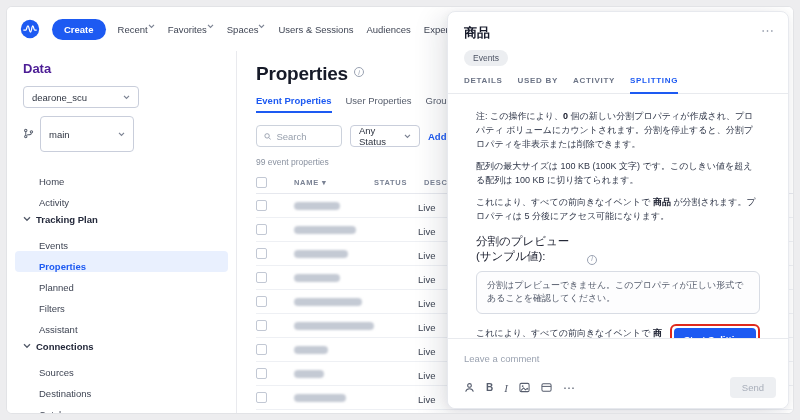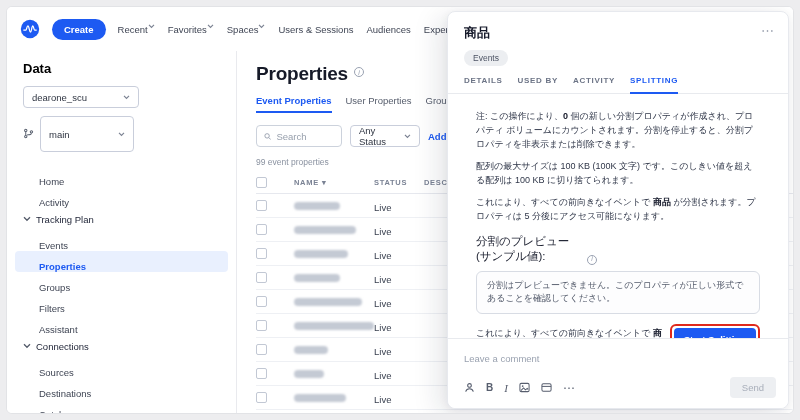--- a/index.html
+++ b/index.html
@@ -27,33 +27,33 @@
     font-family:"Liberation Sans", sans-serif; flex-shrink:0;
   }
   .nav { display:flex; gap:13px; align-items:center; font-size:9.5px; color:#3f4554; }
   .nav-item { display:inline-flex; align-items:flex-start; cursor:pointer; flex-shrink:0; }
   .caret { color:#7b8292; }
   
   .sidebar {
     position:absolute; left:0; top:44px; width:230px; bottom:0;
     border-right:1px solid #e9eaee; padding-top:10px; background:#fff;
   }
-  .sidebar h2 { font-size:13px; font-weight:bold; color:#000000; margin:0 0 10px 16px; }
+  .sidebar h2 { font-size:13px; font-weight:bold; color:#4c1d95; margin:0 0 10px 16px; }
   .select {
     border:1px solid #c9cedb; border-radius:4px; height:22px;
     display:flex; align-items:center; justify-content:space-between;
     padding:0 8px; font-size:9.5px; color:#2f3542; background:#fff; cursor:pointer;
   }
   .ws-select { width:116px; margin:0 0 8px 16px; }
   .branch-row { display:flex; align-items:center; gap:6px; margin:0 0 14px 16px; }
   .branch-select { width:94px; height:36px; }
   .side-list { font-size:9.5px; color:#3f4554; }
   .side-row { height:21px; display:flex; align-items:flex-end; padding-left:32px; cursor:pointer; }
   .side-section { height:22px; display:flex; align-items:center; gap:5px; padding-left:16px;
-    font-weight:normal; color:#23283a; cursor:pointer; }
+    font-weight:bold; color:#23283a; cursor:pointer; }
   .side-row.active {
     margin:0 8px; padding-left:24px; border-radius:4px;
     background:#e9f0fe; color:#1d5af2; font-weight:bold;
   }
   .side-gap { height:16px; }
   
   .main {
     position:absolute; left:231px; top:44px; right:0; bottom:0;
     padding:12px 0 0 18px; overflow:hidden; background:#fff;
   }
@@ -85,21 +85,21 @@
     border-bottom:1px solid #e6e8ee; color:#7a8294; font-size:7.5px;
     font-weight:bold; letter-spacing:0.7px;
   }
   .col-check { width:38px; display:flex; align-items:center; }
   .col-name { width:80px; display:flex; align-items:center; gap:3px; }
   .col-status { width:50px; }
   .col-desc { flex:1; }
   .checkbox { width:11px; height:11px; border:1px solid #c2c8d4; border-radius:2px; background:#fff; cursor:pointer; flex-shrink:0; }
   .trow { display:flex; align-items:center; height:24px; border-bottom:1px solid #eef0f4; }
   .name-pill { height:8px; border-radius:4px; background:#c4cad4; filter:blur(1.3px); }
-  .live { font-size:9.5px; color:#3a4150; }
+  .live { font-size:9.5px; color:#3a4150;margin-left:44px; }
   
   .panel {
     position:absolute; left:440px; top:4px; right:4px; bottom:4px;
     background:#fff; border:1px solid #e7e9ee; border-radius:8px;
     box-shadow:-10px 6px 26px rgba(20,25,45,0.10), 0 2px 10px rgba(20,25,45,0.06);
   }
   .panel-head { display:flex; justify-content:space-between; align-items:flex-start; padding:12px 14px 0 16px; }
   .panel-title { font-size:13px; font-weight:bold; color:#15192a; }
   .kebab { color:#8d95a5; font-size:13px; cursor:pointer; line-height:1; }
   .chip {
@@ -239,21 +239,21 @@
           </svg>
           <span>Tracking Plan</span>
         </div>
         <div class="side-row">
           <span>Events</span>
         </div>
         <div class="side-row active">
           <span>Properties</span>
         </div>
         <div class="side-row">
-          <span>Groups</span>
+          <span>Planned</span>
         </div>
         <div class="side-row">
           <span>Filters</span>
         </div>
         <div class="side-row">
           <span>Assistant</span>
         </div>
         <div class="side-section">
           <svg width="8" height="6" viewBox="0 0 8 6">
             <path d="M1 1.3l3 3 3-3" fill="none" stroke="#555c6b" stroke-width="1.3"></path>

